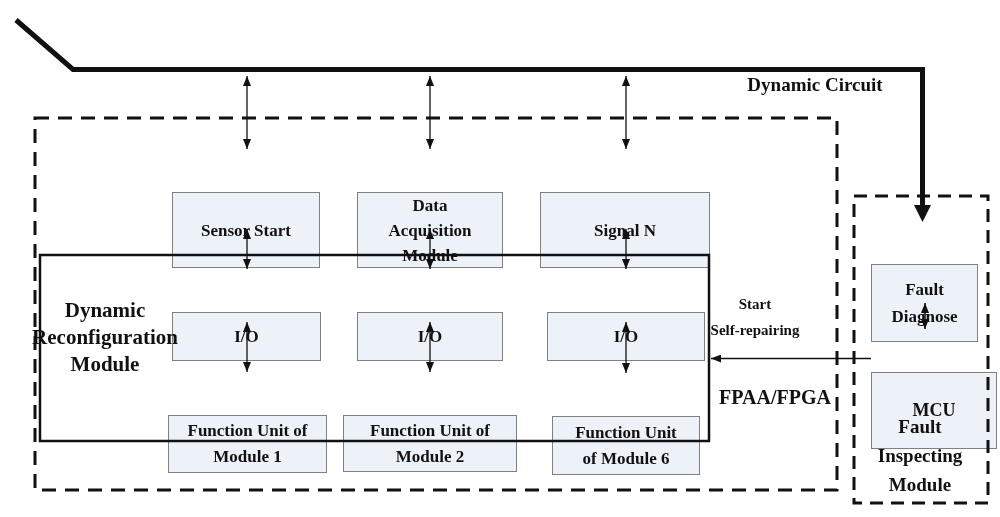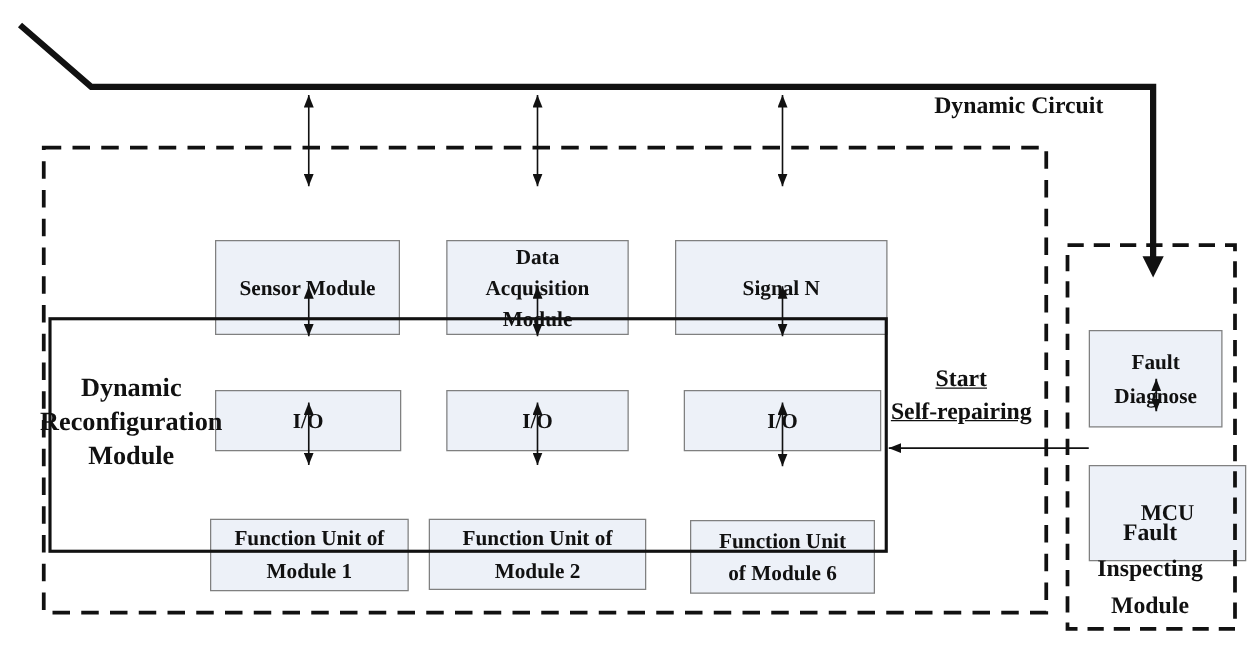--- a/index.html
+++ b/index.html
@@ -51,21 +51,21 @@
   .b-io2      { left:357px; top:271px; width:146px; height:49px; }
   .b-io3      { left:547px; top:271px; width:158px; height:49px; }
   .b-fu1      { left:168px; top:374px; width:159px; height:58px; line-height:26px; }
   .b-fu2      { left:343px; top:374px; width:174px; height:57px; line-height:26px; }
   .b-fu3      { left:552px; top:375px; width:148px; height:59px; line-height:26px; }
   .b-fault    { left:871px; top:223px; width:107px; height:78px; line-height:27px; }
   .b-mcu      { left:871px; top:331px; width:126px; height:77px; font-size:18px; }
   
   .l-signal   { left:745px; top:74px;  width:140px; font-size:19px; }
   .l-dynamic  { left:5px;  top:297px; width:200px; font-size:21px; line-height:27px; }
-  .l-start    { left:688px; top:291px; width:162px; font-size:19px; line-height:26px;text-decoration:underline; }
+  .l-start    { left:674px; top:291px; width:162px; font-size:15px; line-height:26px; }
   .l-fpaa     { left:695px; top:386px; width:160px; font-size:20px; }
   .l-inspect  { left:850px; top:412px; width:140px; font-size:19px; line-height:29px; }
 </style>
 </head>
 <body>
 
 <div id="canvas">
 
   <svg id="wires" viewBox="0 0 1000 517" xmlns="http://www.w3.org/2000/svg">
     <defs>
@@ -92,21 +92,21 @@
 
     <line x1="247" y1="322" x2="247" y2="372" stroke="#111111" stroke-width="1.3" marker-start="url(#ah)" marker-end="url(#ah)"></line>
     <line x1="430" y1="322" x2="430" y2="372" stroke="#111111" stroke-width="1.3" marker-start="url(#ah)" marker-end="url(#ah)"></line>
     <line x1="626" y1="322" x2="626" y2="373" stroke="#111111" stroke-width="1.3" marker-start="url(#ah)" marker-end="url(#ah)"></line>
 
     <line x1="925" y1="303" x2="925" y2="329" stroke="#111111" stroke-width="1.5" marker-start="url(#ah)" marker-end="url(#ah)"></line>
 
     <line x1="871" y1="358.5" x2="711" y2="358.5" stroke="#111111" stroke-width="1.3" marker-end="url(#ah)"></line>
   </svg>
 
-  <div class="box b-sensor">Sensor Module</div>
+  <div class="box b-sensor">Sensor Start</div>
   <div class="box b-dataacq">Data
 Acquisition
 Module</div>
   <div class="box b-modulen">Signal N</div>
 
   <div class="box b-io1">I/O</div>
   <div class="box b-io2">I/O</div>
   <div class="box b-io3">I/O</div>
 
   <div class="box b-fu1">Function Unit of
@@ -119,17 +119,18 @@
   <div class="box b-fault">Fault
 Diagnose</div>
   <div class="box b-mcu">MCU</div>
 
   <div class="lbl l-signal">Dynamic Circuit</div>
   <div class="lbl l-dynamic">Dynamic
 Reconfiguration
 Module</div>
   <div class="lbl l-start">Start
 Self-repairing</div>
+  <div class="lbl l-fpaa">FPAA/FPGA</div>
   <div class="lbl l-inspect">Fault
 Inspecting
 Module</div>
 
 </div>
 
 </body></html>

